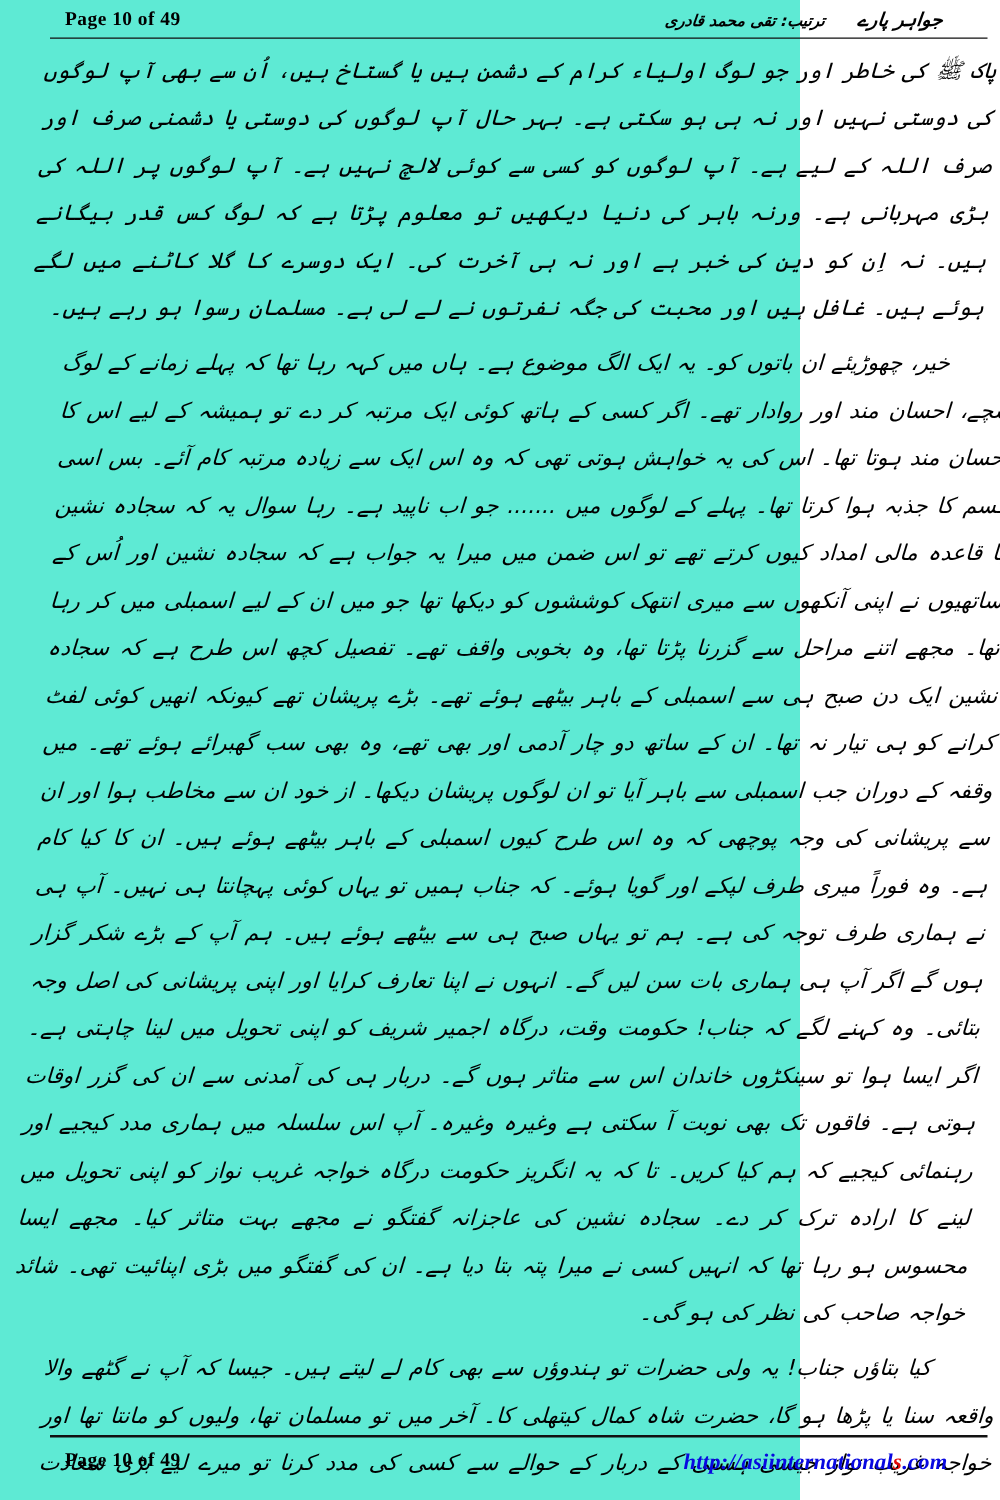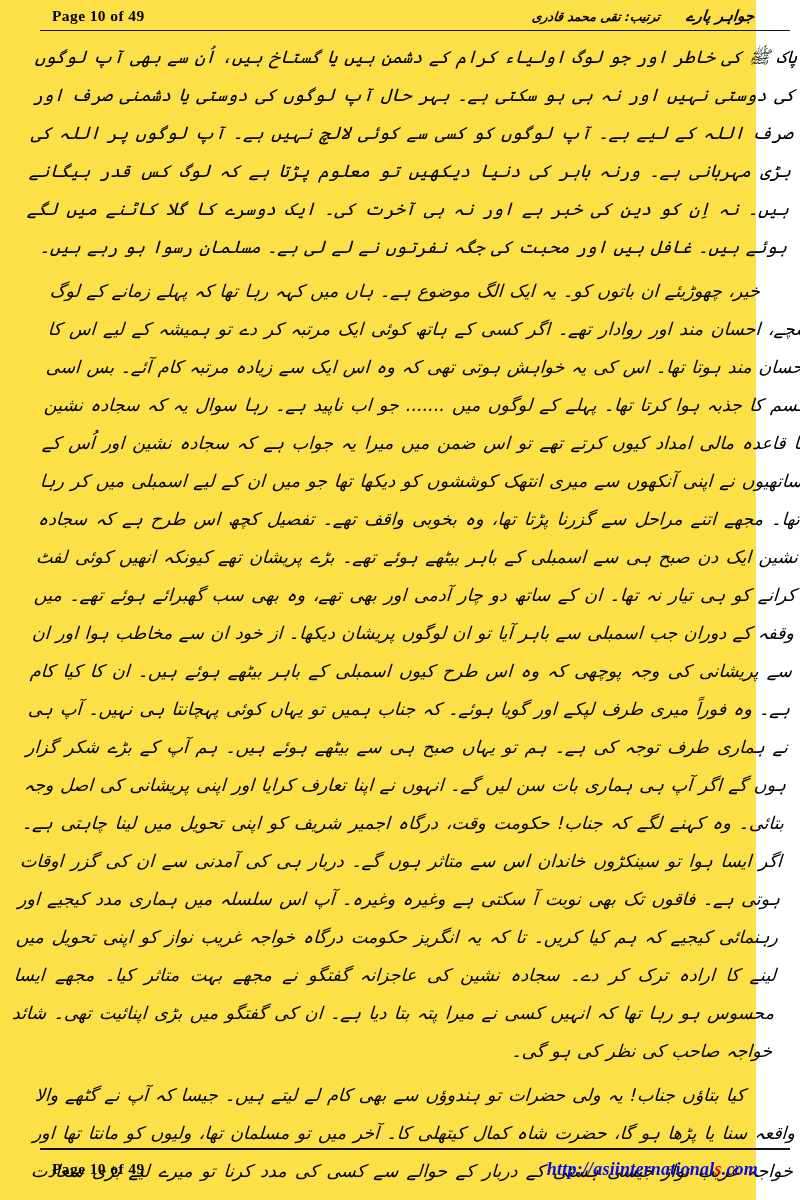--- a/index.html
+++ b/index.html
@@ -11,24 +11,24 @@
     width: 800px;
     height: 1200px;
     overflow: hidden;
     font-family: "Liberation Serif", serif;
     color: #000000;
     position: relative;
   }
 
   .page {
     position: relative;
-    width: 756px;
+    width: 640px;
     height: 1200px;
     box-sizing: border-box;
-    background: #fde047;
+    background: #5eead4;
   }
 
   
   .page-header {
     position: absolute;
     left: 0;
     top: 0;
     width: 800px;
     height: 32px;
     padding: 0 46px 0 52px;

